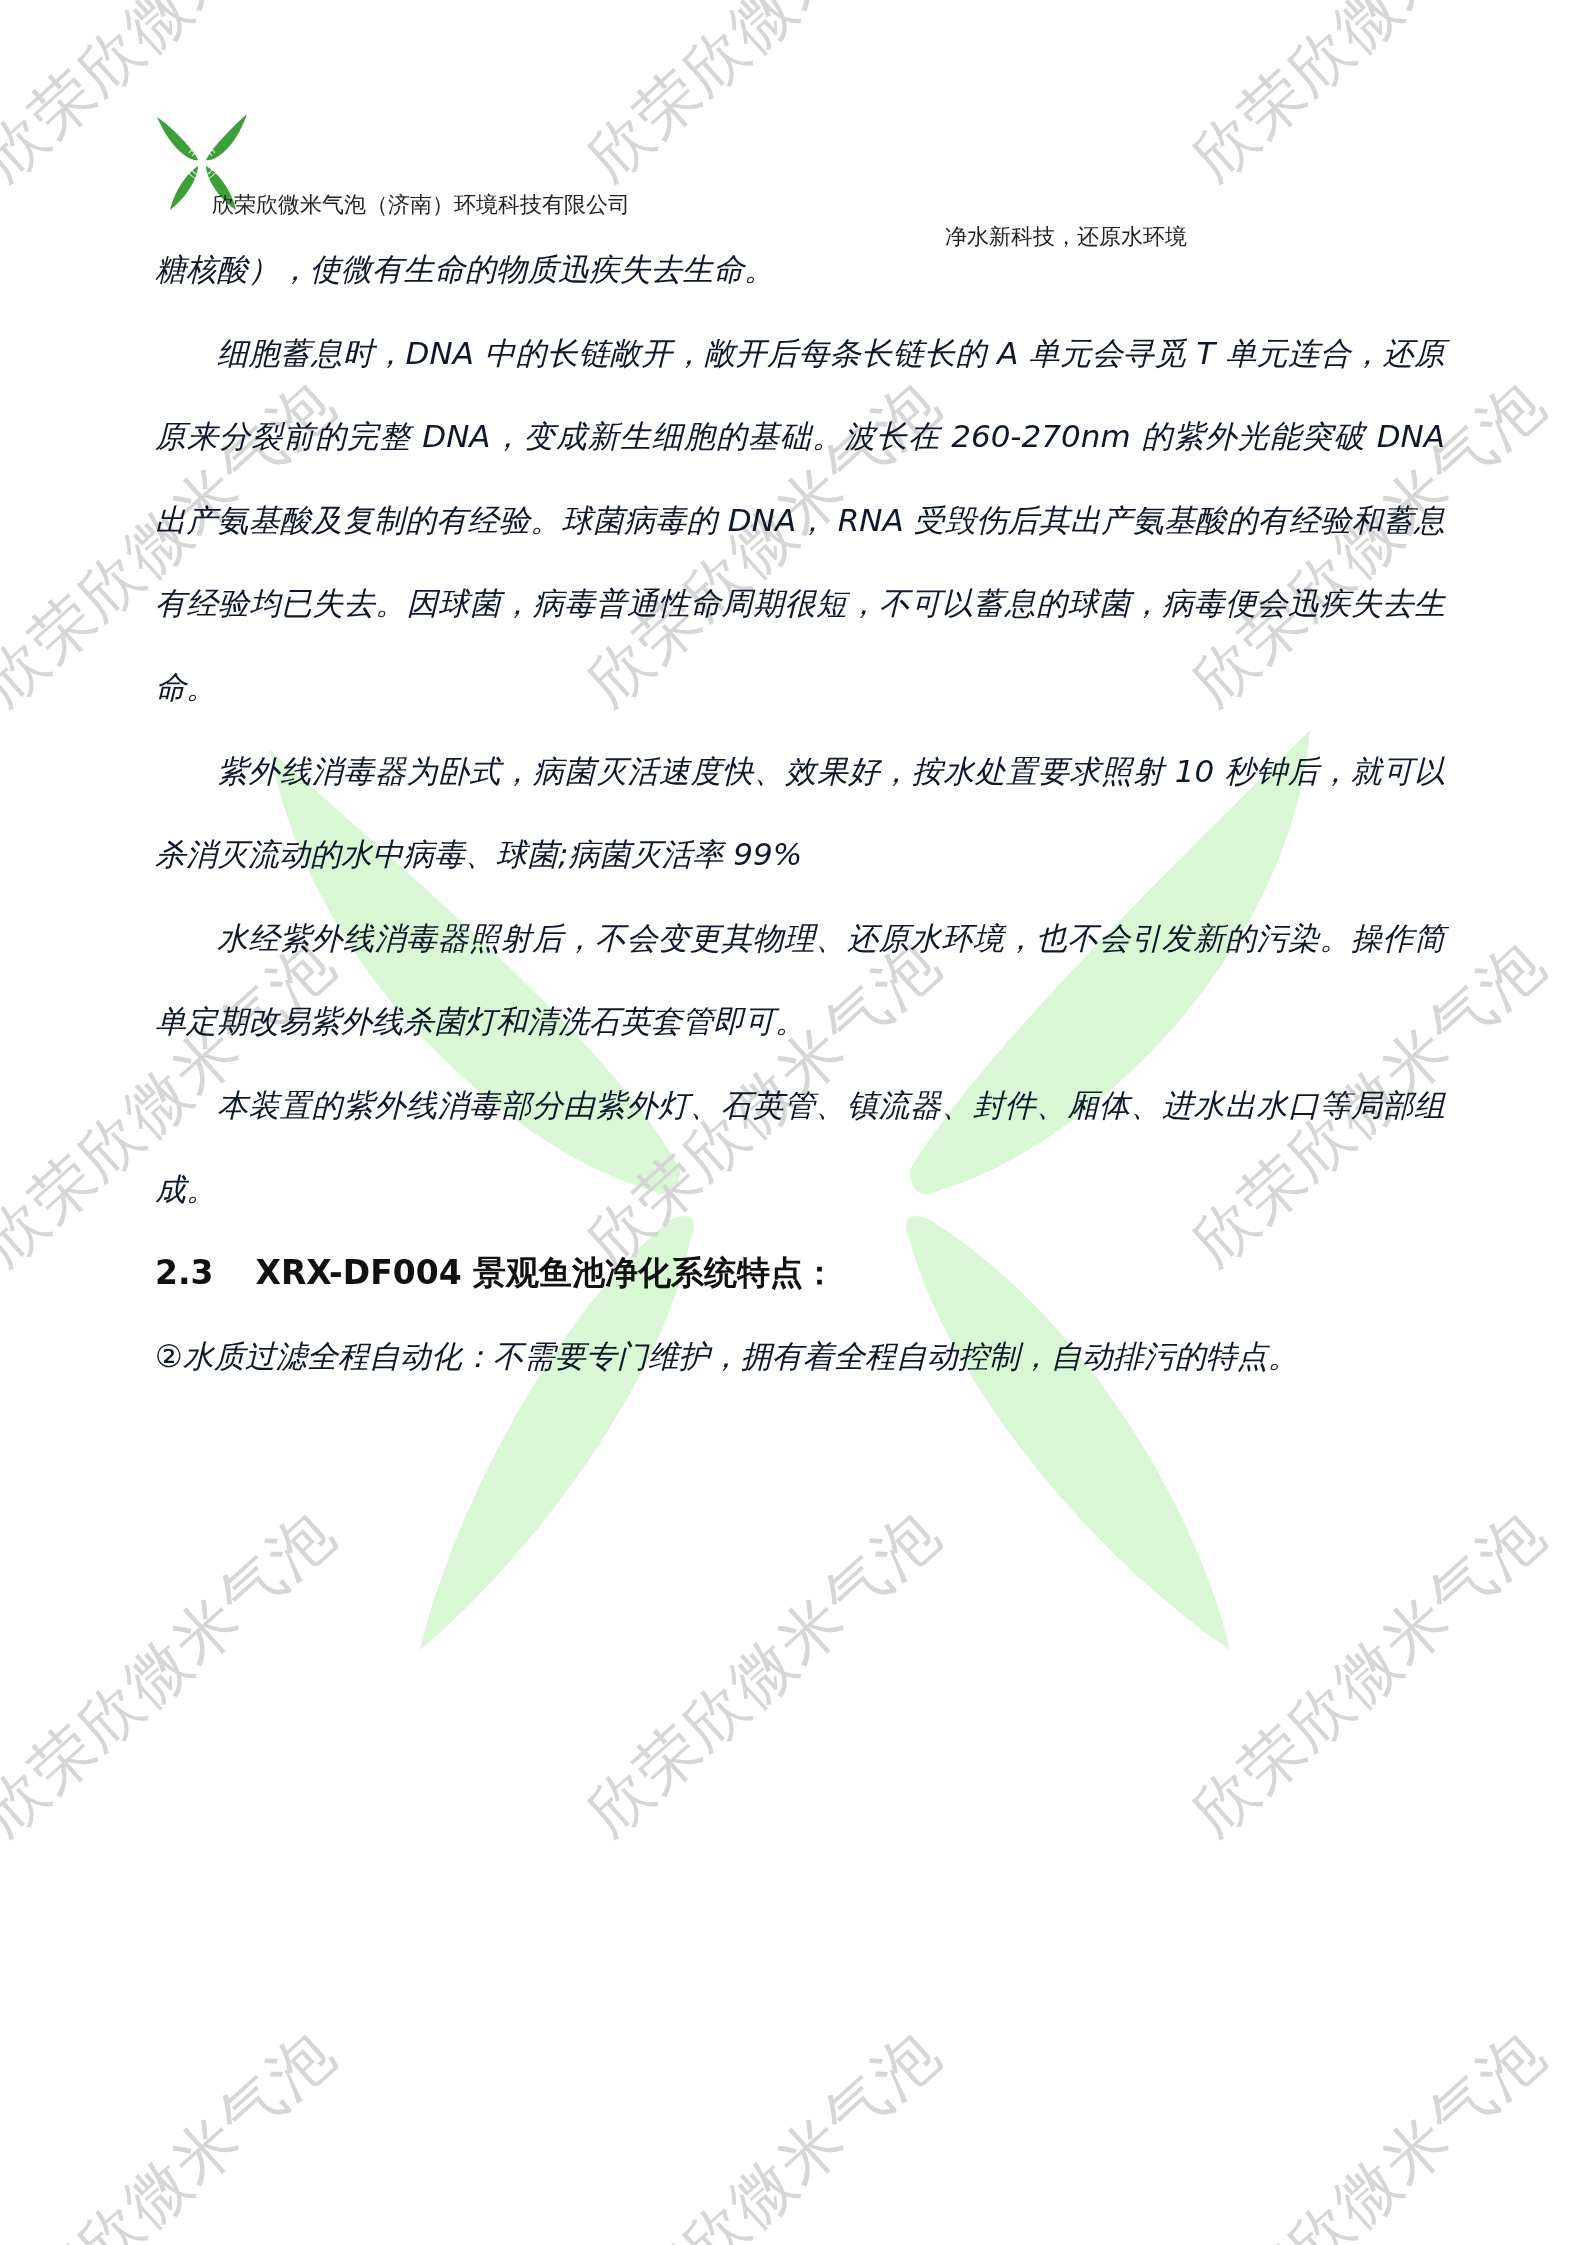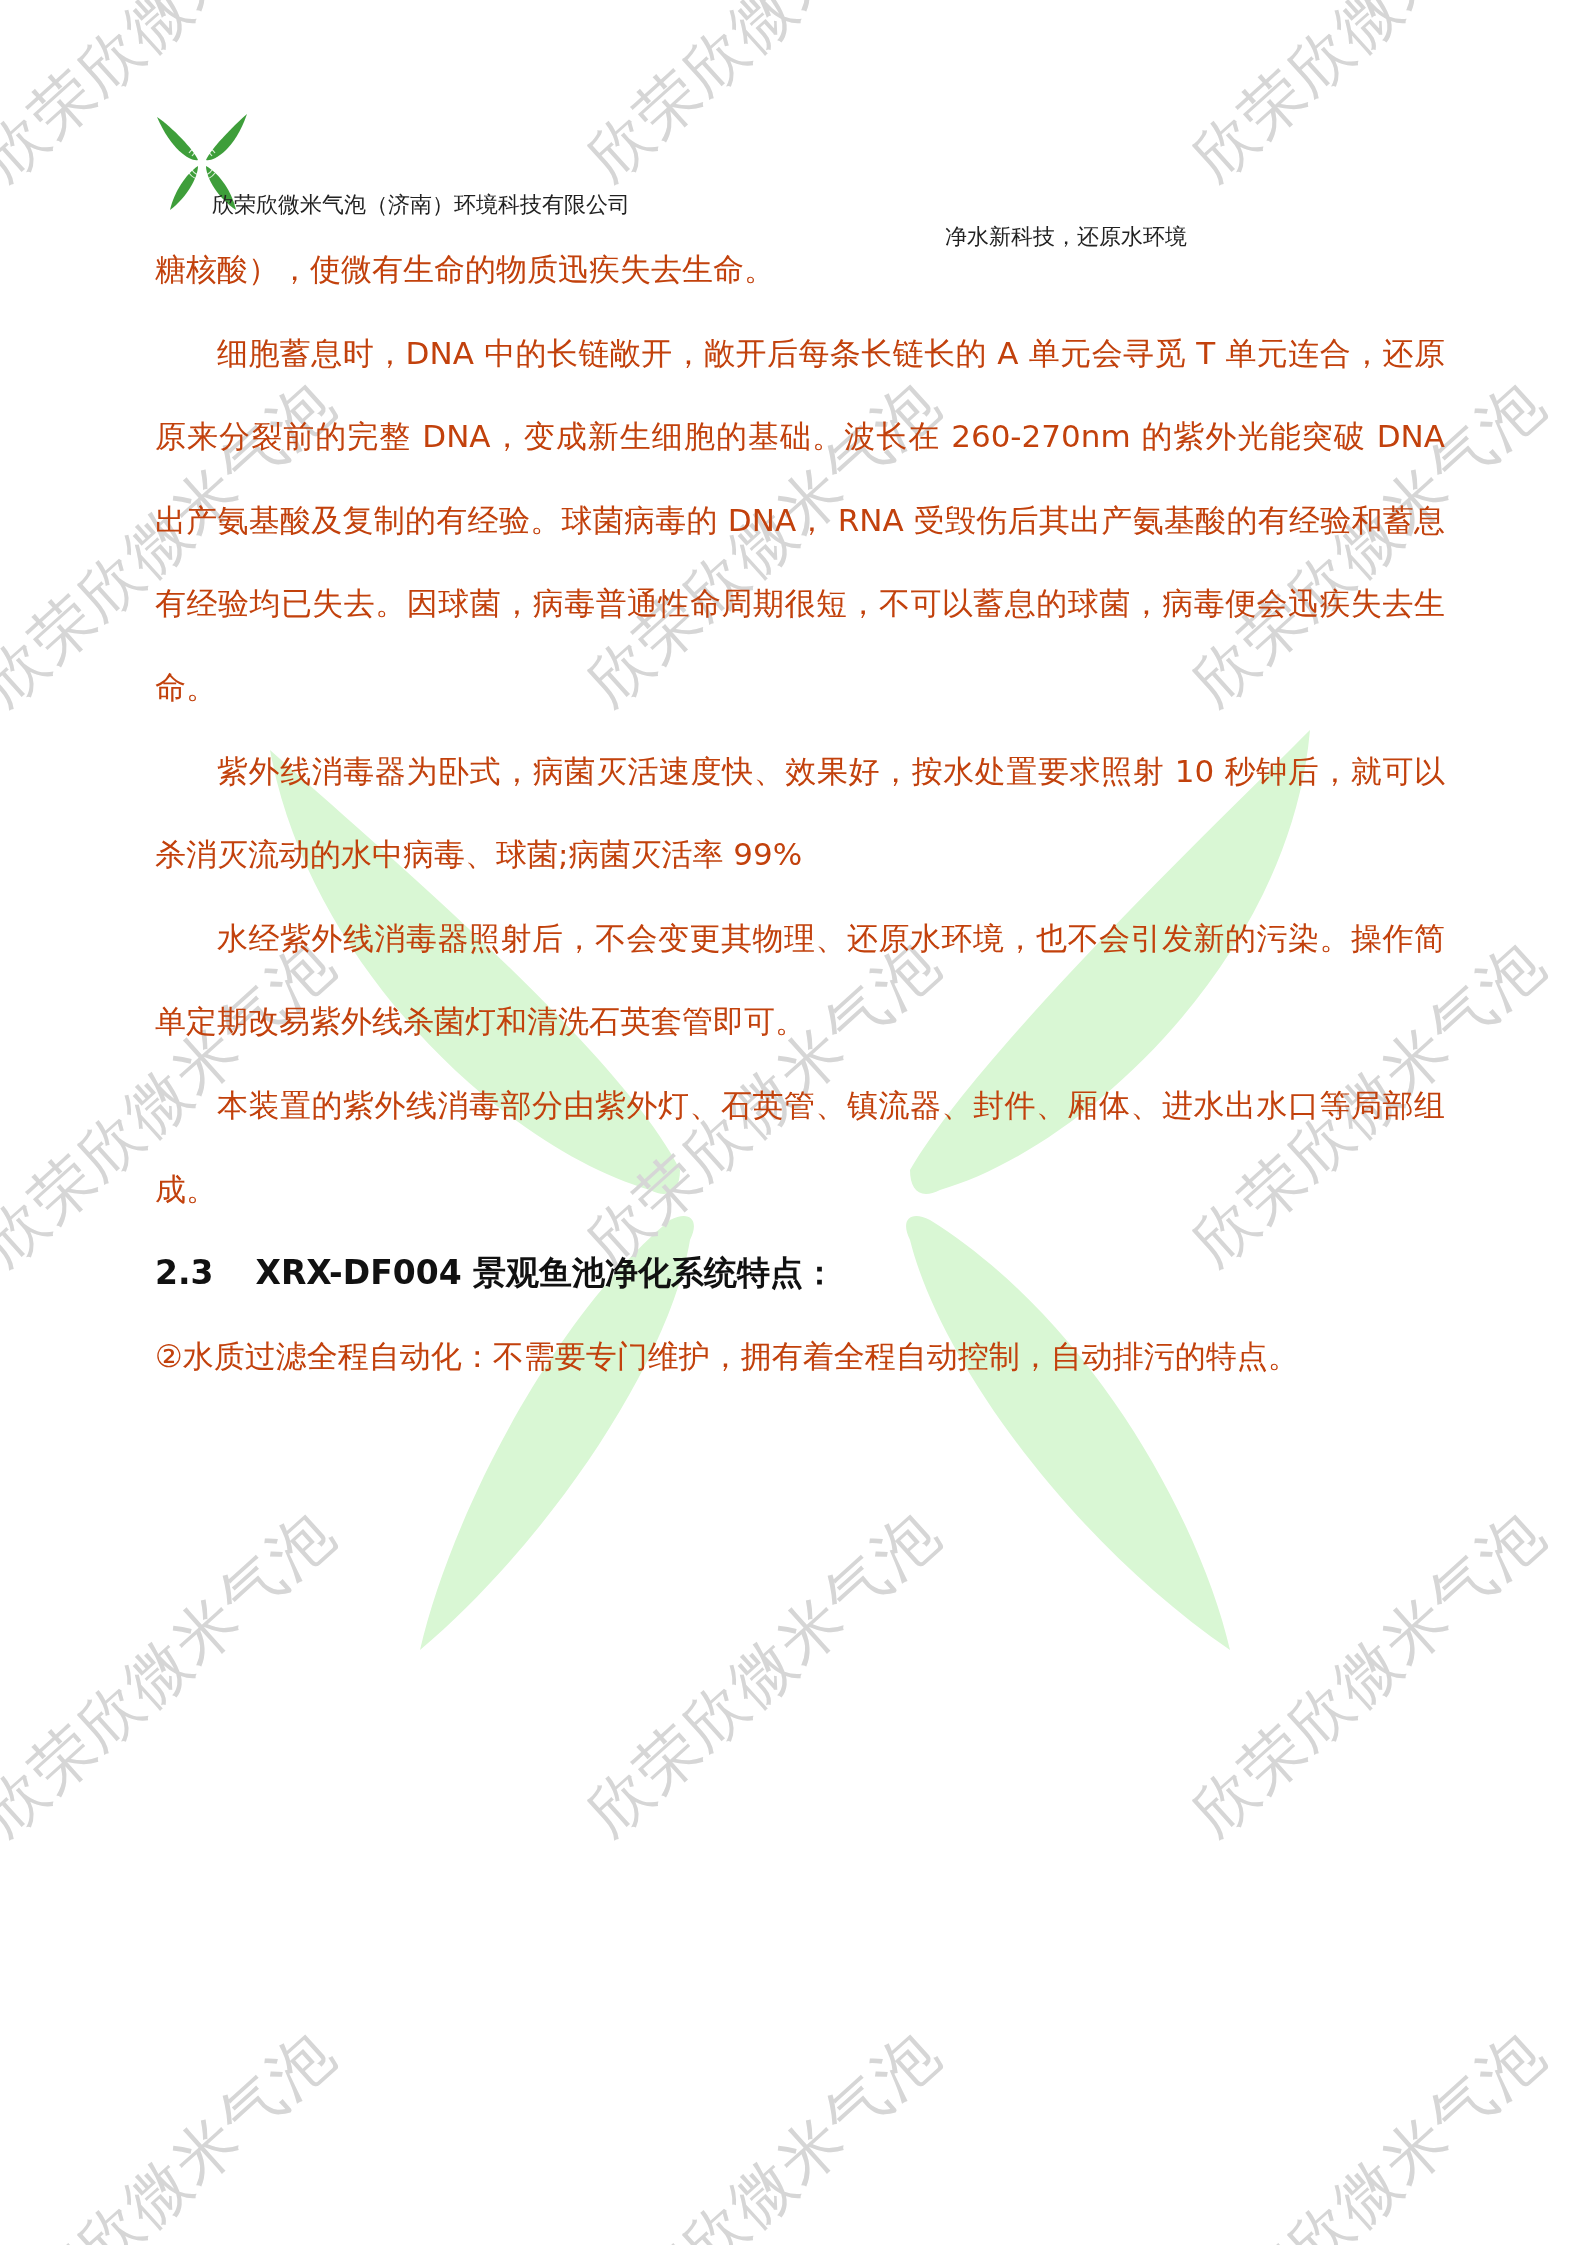--- a/index.html
+++ b/index.html
@@ -14,21 +14,21 @@
     transform: rotate(-42deg); transform-origin: left bottom; letter-spacing: 2px;
     font-family: "DejaVu Sans", sans-serif; font-weight: normal; pointer-events: none;
   }
   .header { position: absolute; left: 0; top: 0; width: 1587px; height: 230px; z-index: 2; padding-left: 40px; }
   .header-logo { position: absolute; left: 152px; top: 112px; width: 100px; height: 100px; }
   .header-company { position: absolute; left: 212px; top: 190px; font-size: 22px; color: #222; font-family: "DejaVu Serif", serif; }
   .header-slogan { position: absolute; left: 945px; top: 190px; font-size: 22px; color: #222; font-family: "DejaVu Serif", serif; margin-top: 32px; }
   .content { position: absolute; left: 155px; top: 228px; width: 1290px; z-index: 2; }
   .para {
     font-size: 31px; line-height: 83.6px; margin: 0; text-align: justify;
-    font-family: "DejaVu Sans", sans-serif; color: #c2410c;
+    font-family: "DejaVu Sans", sans-serif; color: #0f172a; font-style: italic;
   }
   .indent { text-indent: 62px; }
   .heading {
     font-size: 33px; line-height: 83.6px; margin: 0; font-weight: bold; color: #111;
     font-family: "DejaVu Sans", sans-serif;
   }
   .heading .num { margin-right: 42px; margin-top: 44px; }
 </style>
 </head>
 <body>

